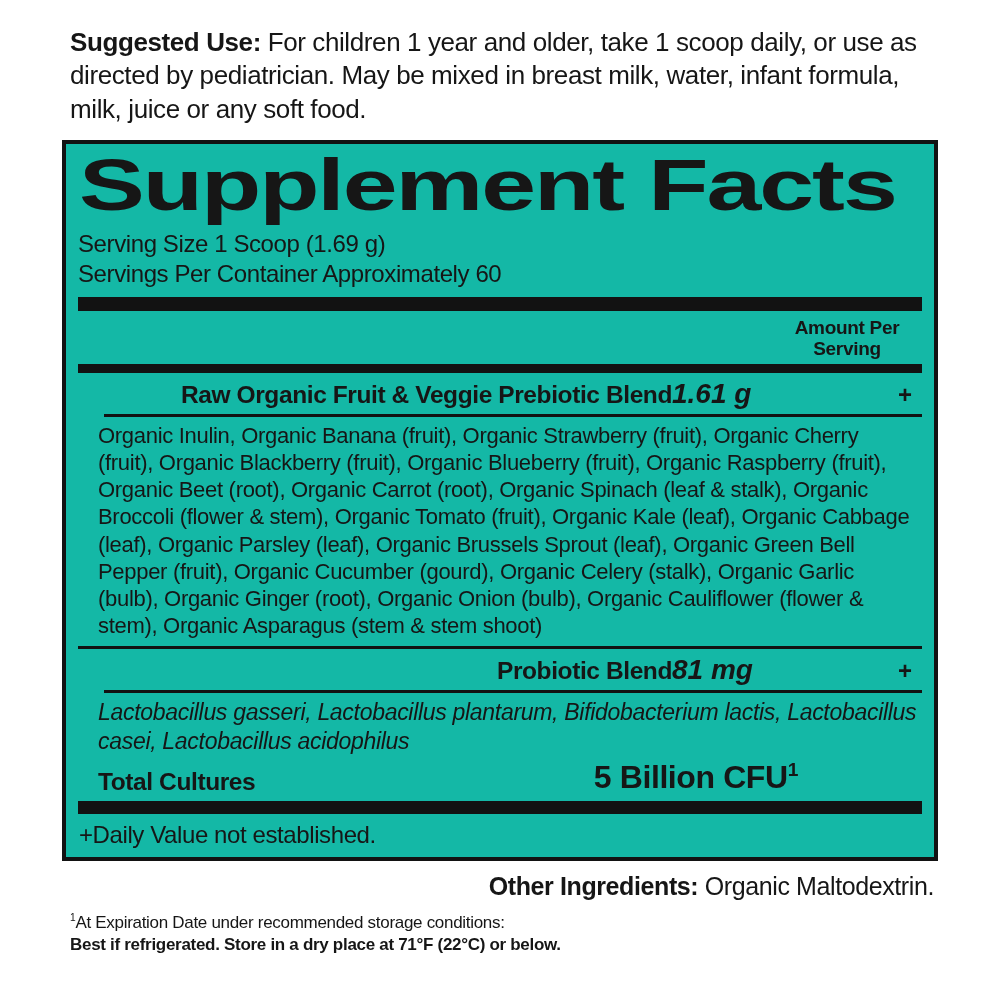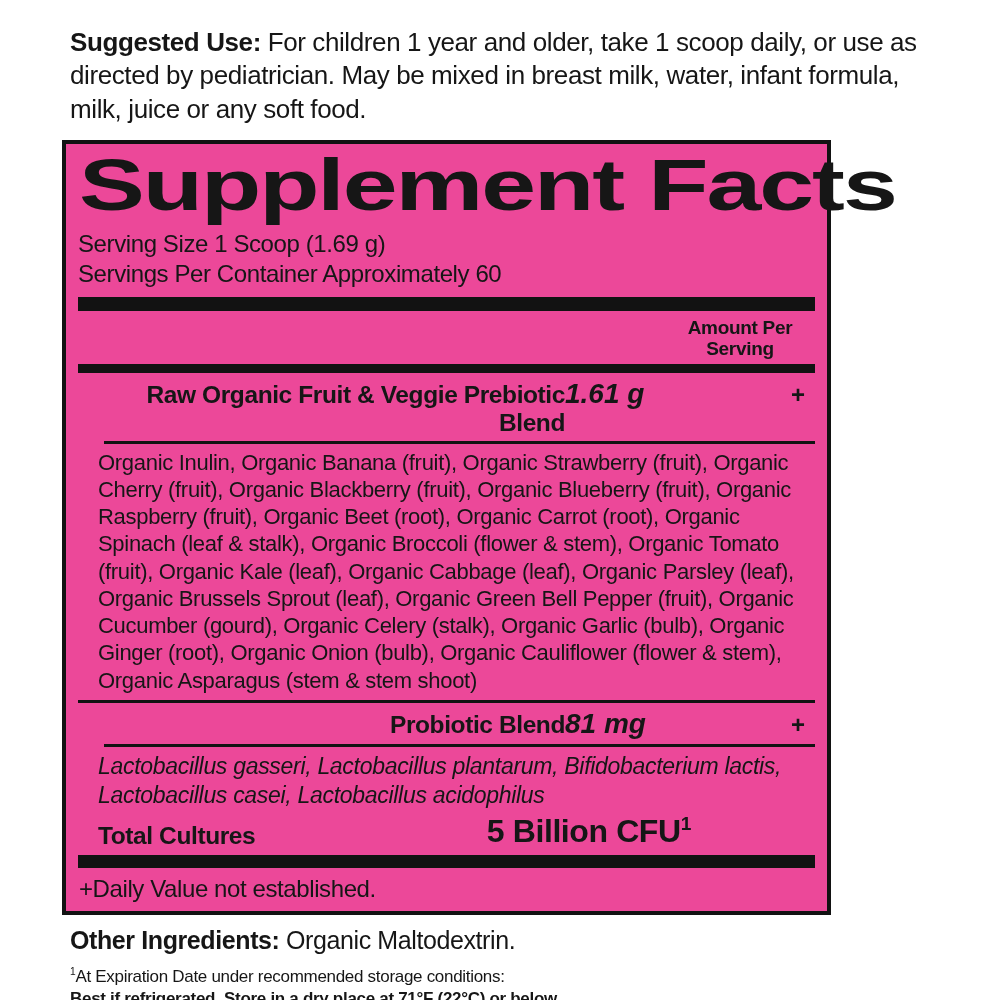--- a/index.html
+++ b/index.html
@@ -12,22 +12,22 @@
   }
   
   .suggested {
     margin:26px 66px 0 70px;
     font-size:26px; line-height:1.28; letter-spacing:-0.4px;
   }
   .suggested b { font-weight:700; }
 
   
   .facts {
-    margin:14px 0 0 62px; width:769px;
-    border:4px solid #121212; background:#ec4899;
+    margin:14px 0 0 62px; width:876px;
+    border:4px solid #121212; background:#14b8a6;
     padding:3px 12px 4px 12px;
   }
   .sf-title {
     font-weight:700; font-size:72px; line-height:0.97;
     letter-spacing:-1.5px; white-space:nowrap;
     transform:scaleX(1.37); transform-origin:0 50%;
     margin:4px 0 8px 1px;
   }
   .serving-line { font-size:24px; line-height:1.26; letter-spacing:-0.4px; }
 
@@ -60,21 +60,21 @@
     padding:5px 0 2px 20px;
   }
   .tc-row { display:flex; align-items:flex-end; padding:1px 0 5px 20px; }
   .tc-row .tc-label { flex:1; font-weight:700; font-size:24.5px; letter-spacing:-0.4px; }
   .tc-row .tc-value { font-weight:700; font-size:32px; margin-right:124px; letter-spacing:-0.4px; }
   sup { font-size:60%; vertical-align:super; line-height:0; }
 
   .dv-note { font-size:24px; letter-spacing:-0.4px; padding:7px 0 4px 1px; }
 
   
-  .other { margin:11px 66px 0 70px; font-size:25px; letter-spacing:-0.4px; }
+  .other { margin:11px 66px 0 70px; font-size:25px; letter-spacing:-0.4px;text-align:right; }
   .other b { font-weight:700; }
   .footnotes { margin:11px 66px 0 70px; font-size:17px; line-height:1.3; letter-spacing:-0.3px; }
   .footnotes .storage { font-weight:700; }
 </style>
 </head>
 <body>
 
 <div class="page">
 
   <p class="suggested"><b>Suggested Use:</b><span> For children 1 year and older, take 1 scoop daily, or use as directed by pediatrician. May be mixed in breast milk, water, infant formula, milk, juice or any soft food.</span></p>

